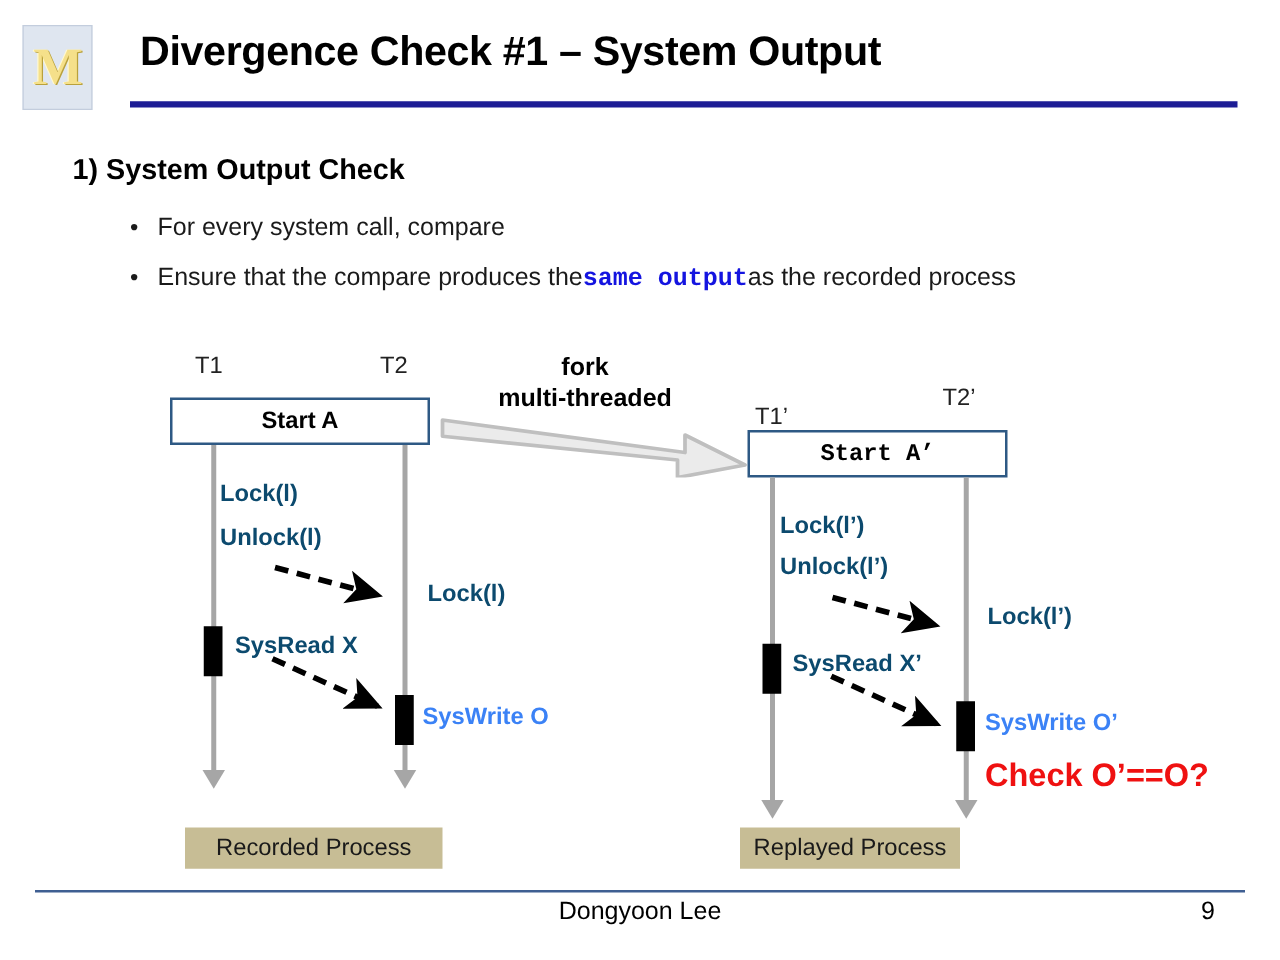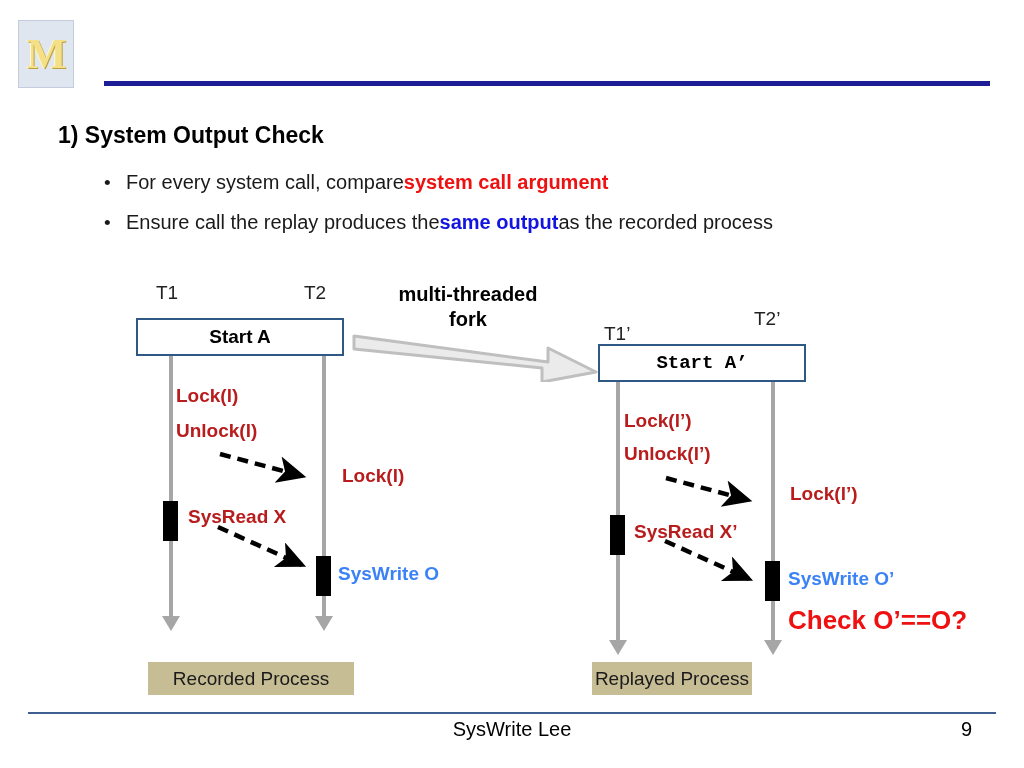--- a/index.html
+++ b/index.html
@@ -83,21 +83,21 @@
   .bullet-row .dot {
     width: 22px;
     font-size: 19px;
     line-height: 1;
     color: #1a1a1a;
     flex: none;
   }
   #bullet-1 { left: 104px; top: 171px; }
   #bullet-2 { left: 104px; top: 211px; }
   .hl-red  { color: #ef1111; font-weight: bold; }
-  .hl-blue { color: #1414e0; font-weight: bold; }
+  .hl-blue { color: #1414e0; font-weight: bold; font-family: Liberation Mono, monospace; }
 
   
   .thread-label {
     position: absolute;
     font-size: 19px;
     color: #222222;
     white-space: nowrap;
   }
   .start-box {
     position: absolute;
@@ -127,21 +127,21 @@
   .event-block {
     position: absolute;
     width: 15px;
     height: 40px;
     background: #000000;
   }
   .op-label {
     position: absolute;
     font-size: 19px;
     font-weight: bold;
-    color: #b91c1c;
+    color: #0c4a6e;
     white-space: nowrap;
   }
   .op-label.red {
     color: #3b82f6;
   }
   .check-label {
     position: absolute;
     font-size: 26px;
     font-weight: bold;
     color: #ef1111;
@@ -206,34 +206,34 @@
   }
 </style>
 </head>
 <body>
 
 <div id="slide">
 
   <div id="logo">
     <span class="m-glyph">M</span>
   </div>
+  <div id="slide-title">Divergence Check #1 – System Output</div>
   <div id="title-rule"></div>
 
   <div id="heading-1">1) System Output Check</div>
 
   <div class="bullet-row" id="bullet-1">
     <span class="dot">•</span>
     <span>For every system call, compare </span>
-    <span class="hl-red">system call argument</span>
     <span></span>
   </div>
 
   <div class="bullet-row" id="bullet-2">
     <span class="dot">•</span>
-    <span>Ensure call the replay produces the </span>
+    <span>Ensure that the compare produces the </span>
     <span class="hl-blue">same output</span>
     <span> as the recorded process</span>
   </div>
 
   <div class="thread-label" style="left:156px; top:282px;">T1</div>
   <div class="thread-label" style="left:304px; top:282px;">T2</div>
 
   <div class="start-box" style="left:136px; top:318px; width:208px; height:38px;">Start A</div>
 
   <div class="lifeline" style="left:169px; top:356px; height:260px;"></div>
@@ -266,22 +266,22 @@
       <marker id="ah2" markerWidth="7" markerHeight="7" refX="5.5" refY="3" orient="auto">
         <path d="M0,0 L6.5,3 L0,6 L1.6,3 Z" fill="#000000"></path>
       </marker>
     </defs>
     <line x1="4" y1="6" x2="88" y2="44" stroke="#000000" stroke-width="4.5" stroke-dasharray="11,7" marker-end="url(#ah2)"></line>
   </svg>
 
   <div class="proc-tag" style="left:148px; top:662px; width:206px; height:33px;">Recorded Process</div>
 
   <div id="fork-label">
+    <div>fork</div>
     <div>multi-threaded</div>
-    <div>fork</div>
   </div>
   <svg id="fork-arrow" viewBox="0 0 250 52">
     <polygon points="2,6 196,32 196,18 244,42 190,52 190,38 2,19" fill="#ebebeb" stroke="#bfbfbf" stroke-width="3" stroke-linejoin="round"></polygon>
   </svg>
 
   <div class="thread-label" style="left:604px; top:323px;">T1’</div>
   <div class="thread-label" style="left:754px; top:308px;">T2’</div>
 
   <div class="start-box" style="left:598px; top:344px; width:208px; height:38px;font-family:Liberation Mono, monospace;">Start A’</div>
 
@@ -314,19 +314,19 @@
     <defs>
       <marker id="ah4" markerWidth="7" markerHeight="7" refX="5.5" refY="3" orient="auto">
         <path d="M0,0 L6.5,3 L0,6 L1.6,3 Z" fill="#000000"></path>
       </marker>
     </defs>
     <line x1="4" y1="6" x2="88" y2="44" stroke="#000000" stroke-width="4.5" stroke-dasharray="11,7" marker-end="url(#ah4)"></line>
   </svg>
 
   <div class="check-label" style="left:788px; top:605px;">Check O’==O?</div>
 
-  <div class="proc-tag" style="left:592px; top:662px; width:160px; height:33px;">Replayed Process</div>
+  <div class="proc-tag" style="left:592px; top:662px; width:176px; height:33px;">Replayed Process</div>
 
   <div id="footer-rule"></div>
-  <div id="footer-author">SysWrite Lee</div>
+  <div id="footer-author">Dongyoon Lee</div>
   <div id="footer-page">9</div>
 
 </div>
 
 </body></html>

